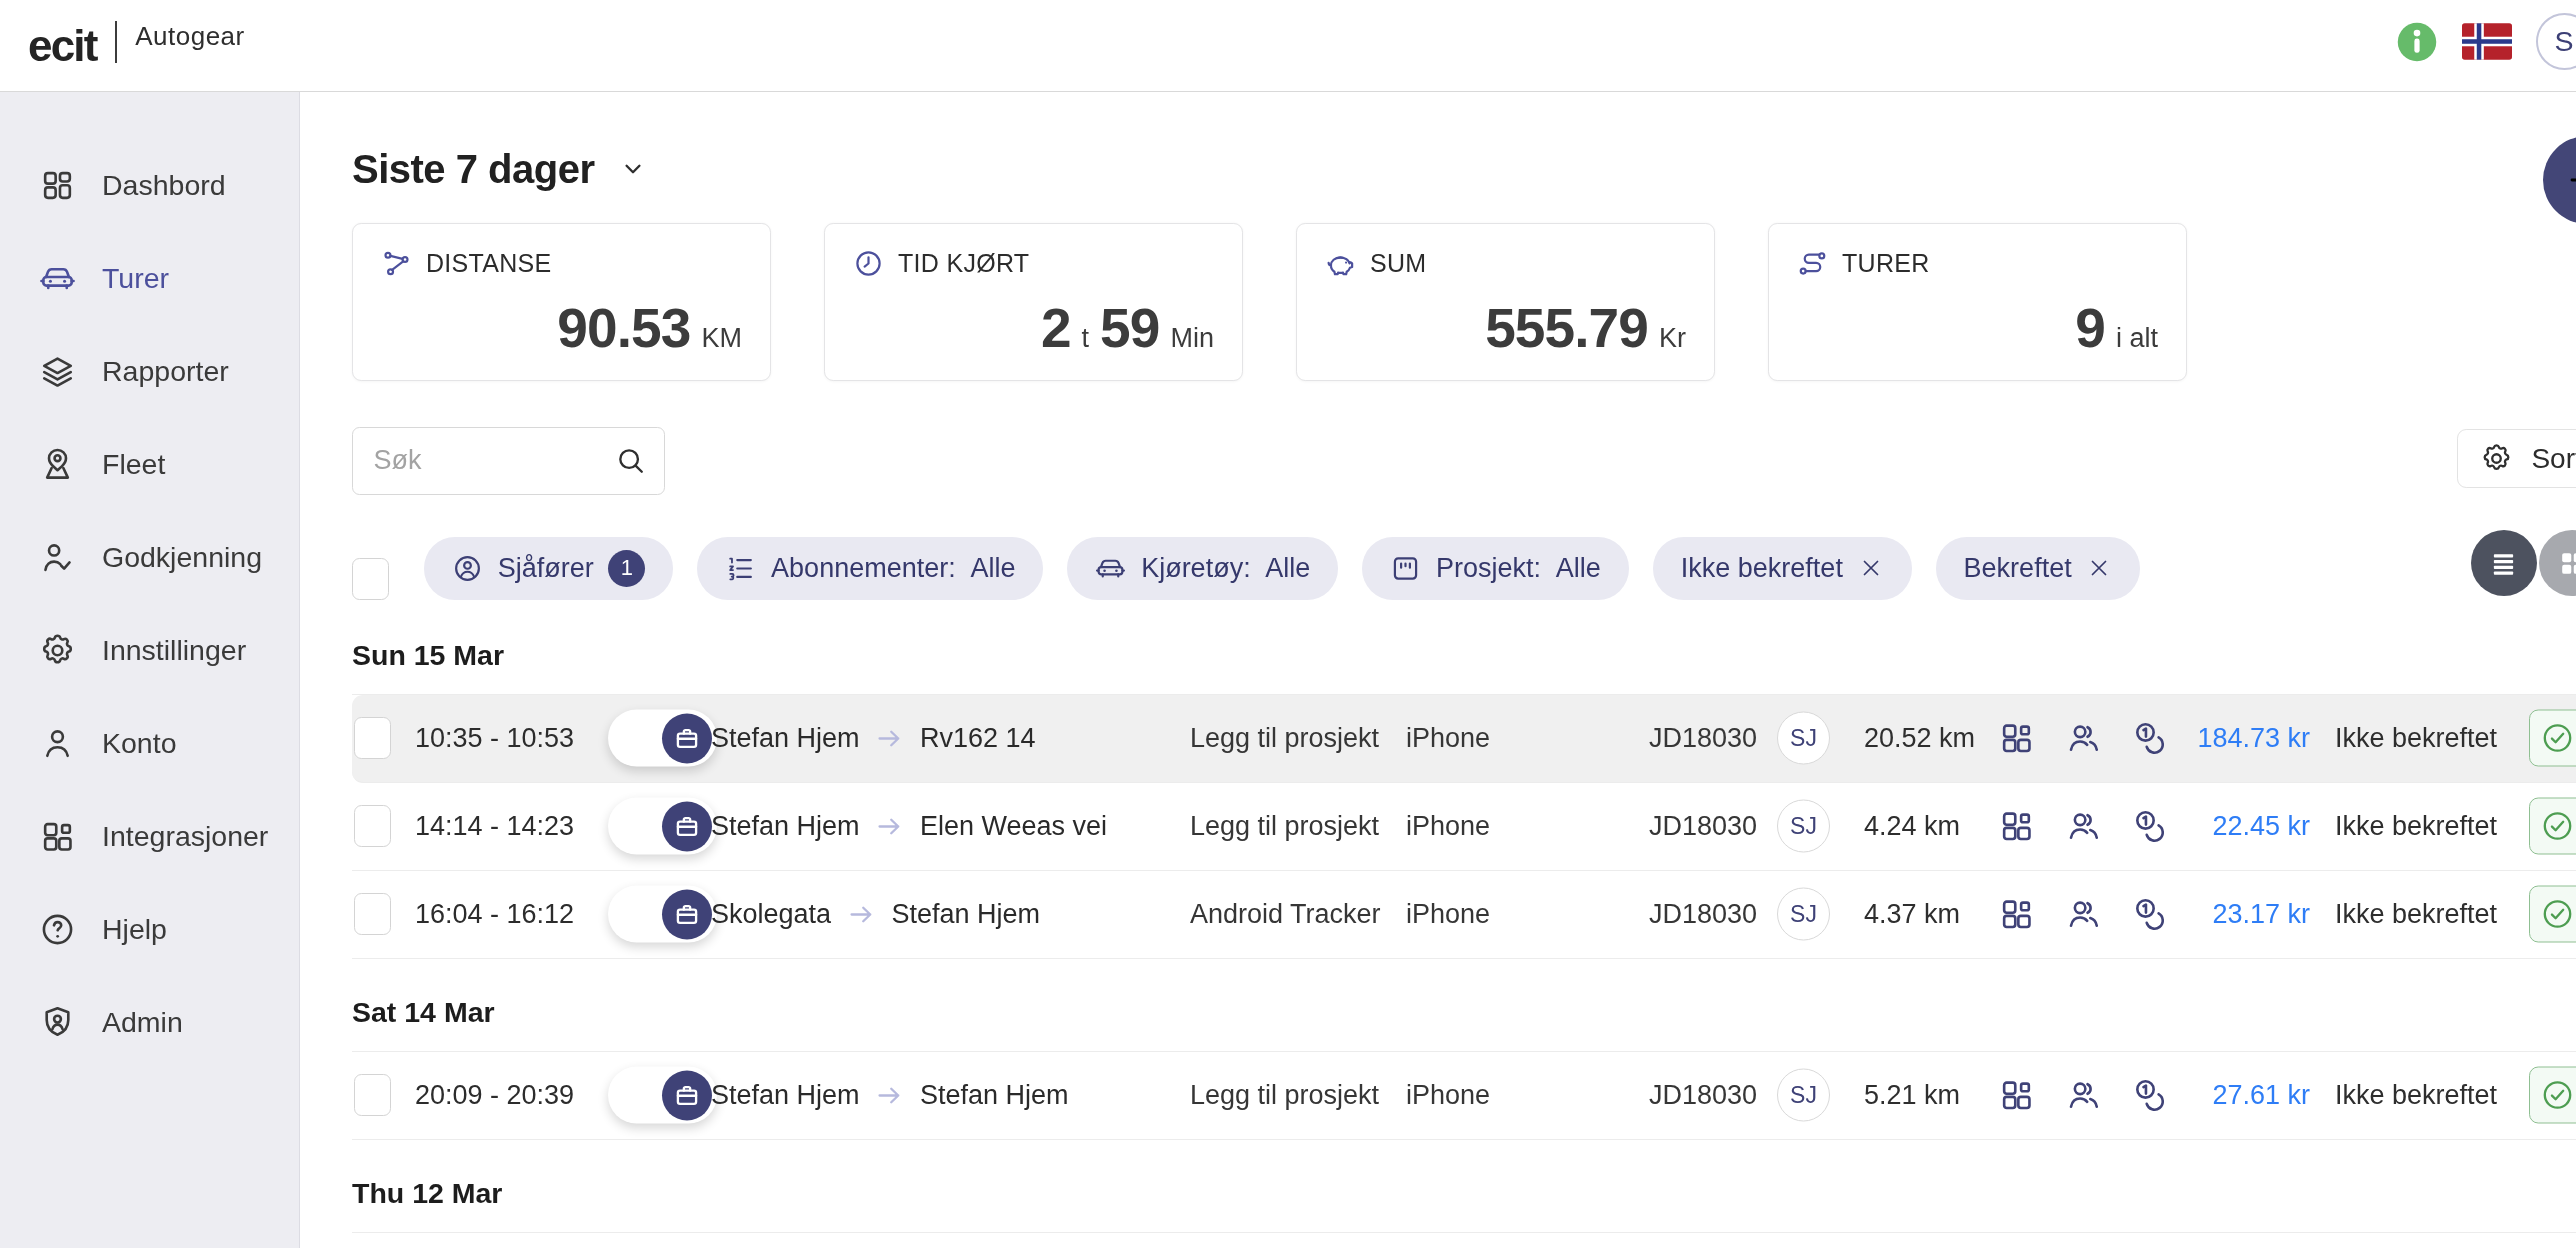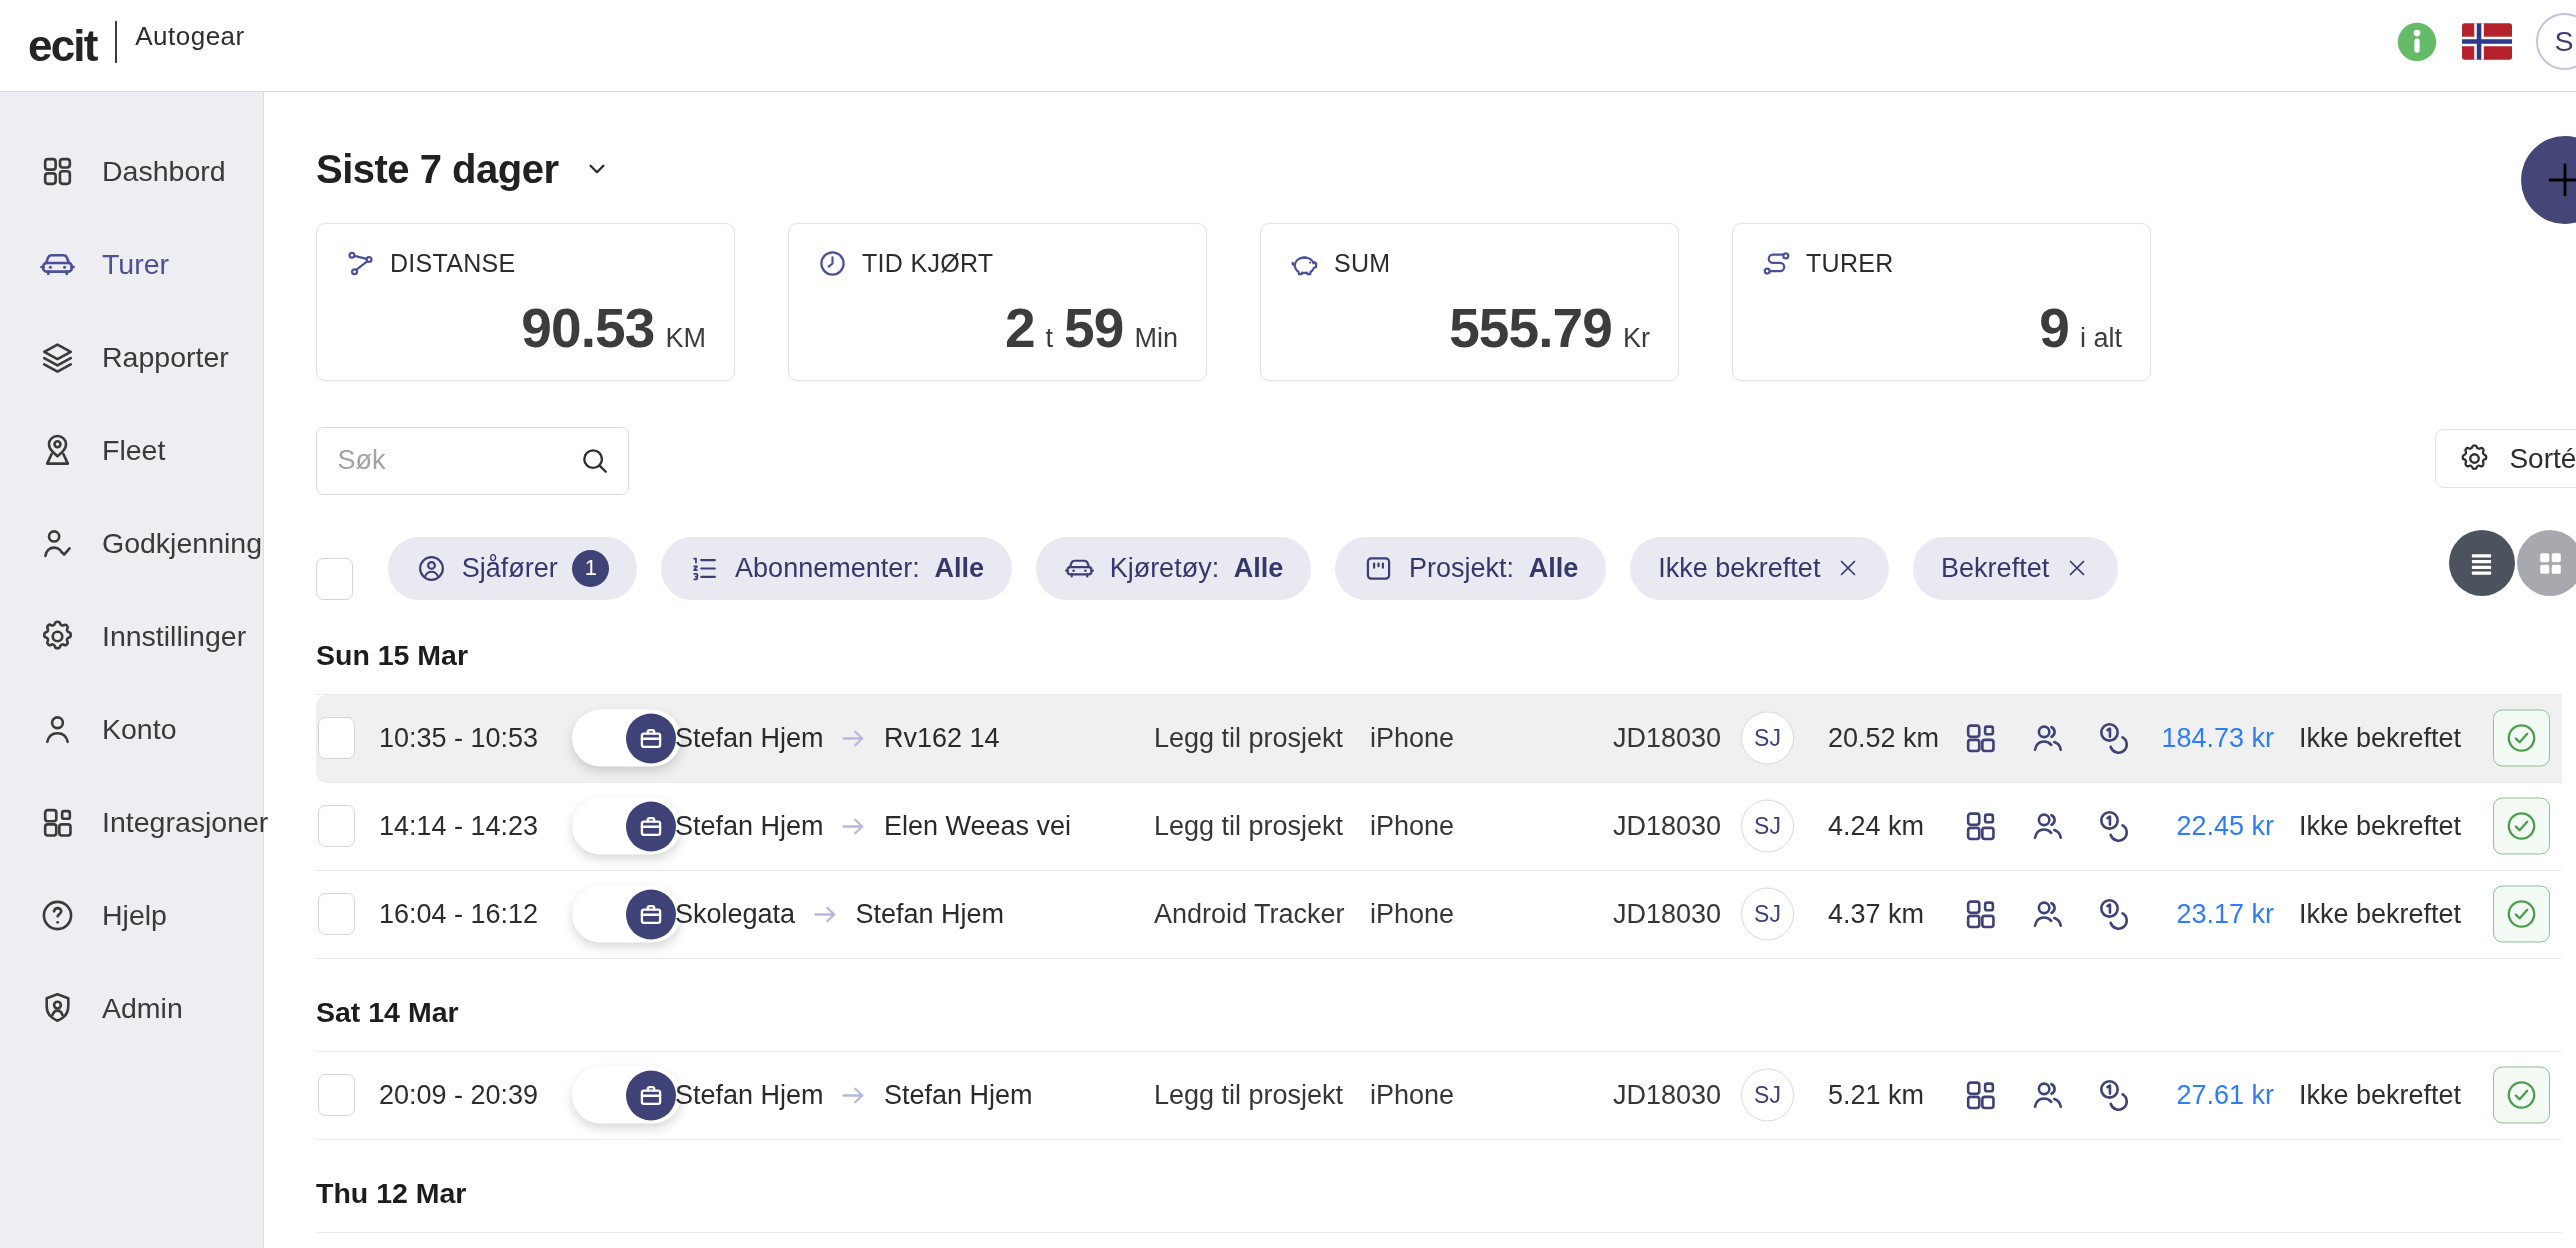--- a/index.html
+++ b/index.html
@@ -18,22 +18,22 @@
   .logo-divider{width:1.8px;height:42px;background:#3c3c3c}
   .logo-secondary{font-size:26px;color:#2e2e2e;letter-spacing:0.5px}
   .top-actions{display:flex;align-items:center;gap:24px;margin-top:-7.4px}
   .info-btn svg{width:42px;height:42px}
   .flag-btn svg{width:50px;height:37px}
   .avatar-btn{width:53px;height:53px;border-radius:50%;border:2.8px solid #c3c5da;background:#fff;
     display:flex;align-items:center;justify-content:center;font-size:28.5px;color:#3c3f75;margin-right:-35px}
 
   
   .shell{display:flex;height:1156px}
-  .sidebar{width:264px;flex:none;background:#ededf2;border-right:0.9px solid #dcdce3;
-    padding-top:33px;box-sizing:border-box}
+  .sidebar{width:300px;flex:none;background:#ededf2;border-right:0.9px solid #dcdce3;
+    padding-top:47px;box-sizing:border-box}
   .nav-item{height:93px;display:flex;align-items:center;gap:26px;padding-left:39px;
     font-size:28.5px;color:#3a3a3a;cursor:pointer}
   .nav-item svg{width:37px;height:37px;flex:none}
   .nav-item.active{color:#4c509c}
 
   .main{flex:1;position:relative;box-sizing:border-box;padding:53px 0 0 52px}
 
   
   .title-row{display:flex;align-items:center;gap:24px;height:48px}
   .page-title{font-size:40px;font-weight:700;color:#212121;letter-spacing:-0.5px}
@@ -70,21 +70,21 @@
     display:flex;align-items:center;gap:18.4px;padding-left:22px;font-size:28px;color:#2c2c2c}
   .sort-btn svg{width:33px;height:33px;color:#2f2f2f}
 
   
   .chips-row{display:flex;align-items:flex-end;gap:24px;margin-top:42px;height:63px}
   .chk{width:37px;height:42px;border:1.8px solid #d4d4d4;border-radius:7.4px;background:#fff;box-sizing:border-box;cursor:pointer;flex:none}
   .chips-row .chk{margin-right:11px}
   .chip{height:63px;border-radius:31px;background:#e9e9f2;display:flex;align-items:center;gap:14.7px;
     padding:0 28px;font-size:27px;color:#35386b;cursor:pointer;white-space:nowrap}
   .chip svg{width:31px;height:31px;color:#3c3f75}
-  .chip b{font-weight:700}
+  .chip b{font-weight:400}
   .chip-badge{width:37px;height:37px;border-radius:50%;background:#3f4277;color:#fff;
     font-size:22px;display:flex;align-items:center;justify-content:center}
   .chip .x svg{width:26px;height:26px;color:#35386b}
   .view-toggles{position:absolute;top:438px;right:-7.4px;display:flex;gap:2.8px}
   .circle-btn{width:66px;height:66px;border-radius:50%;border:none;cursor:pointer;
     display:flex;align-items:center;justify-content:center;color:#fff}
   .circle-btn.dark{background:#4d525f}
   .circle-btn.gray{background:#a7a9ae}
   .circle-btn svg{width:33px;height:33px}
 

